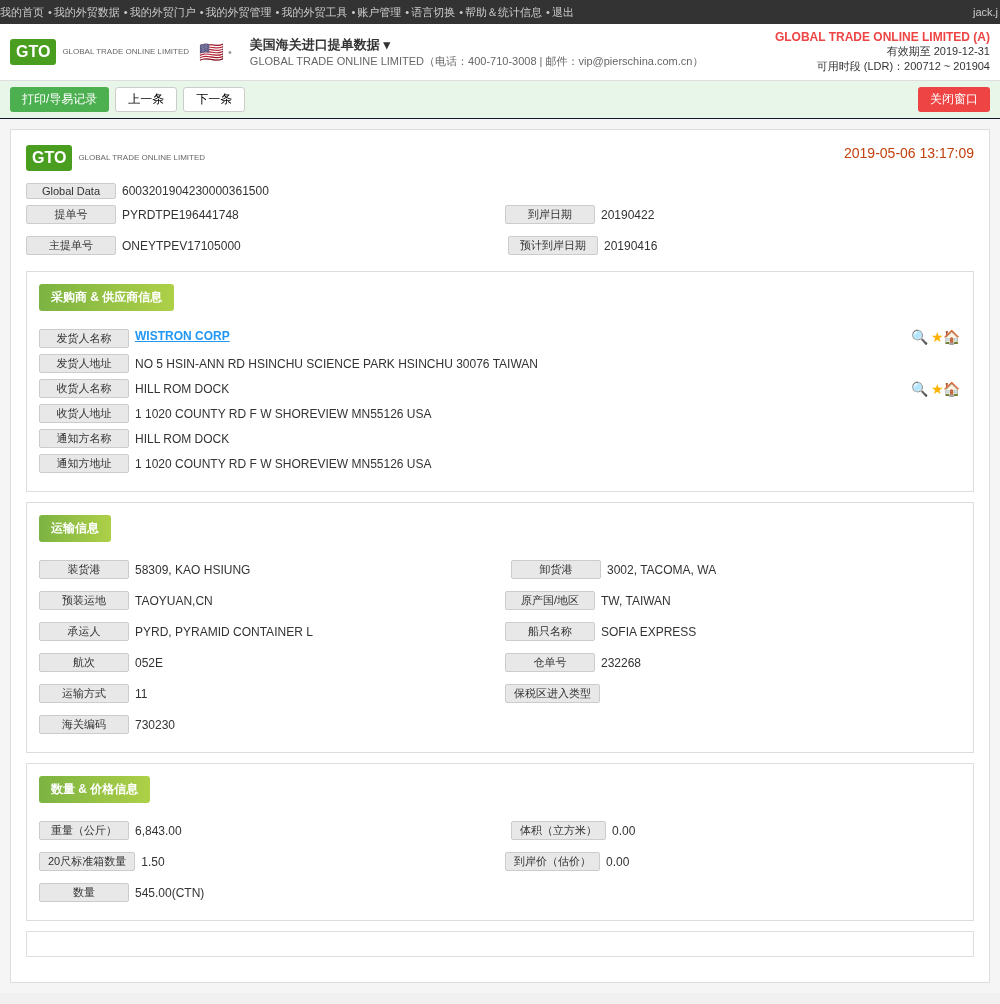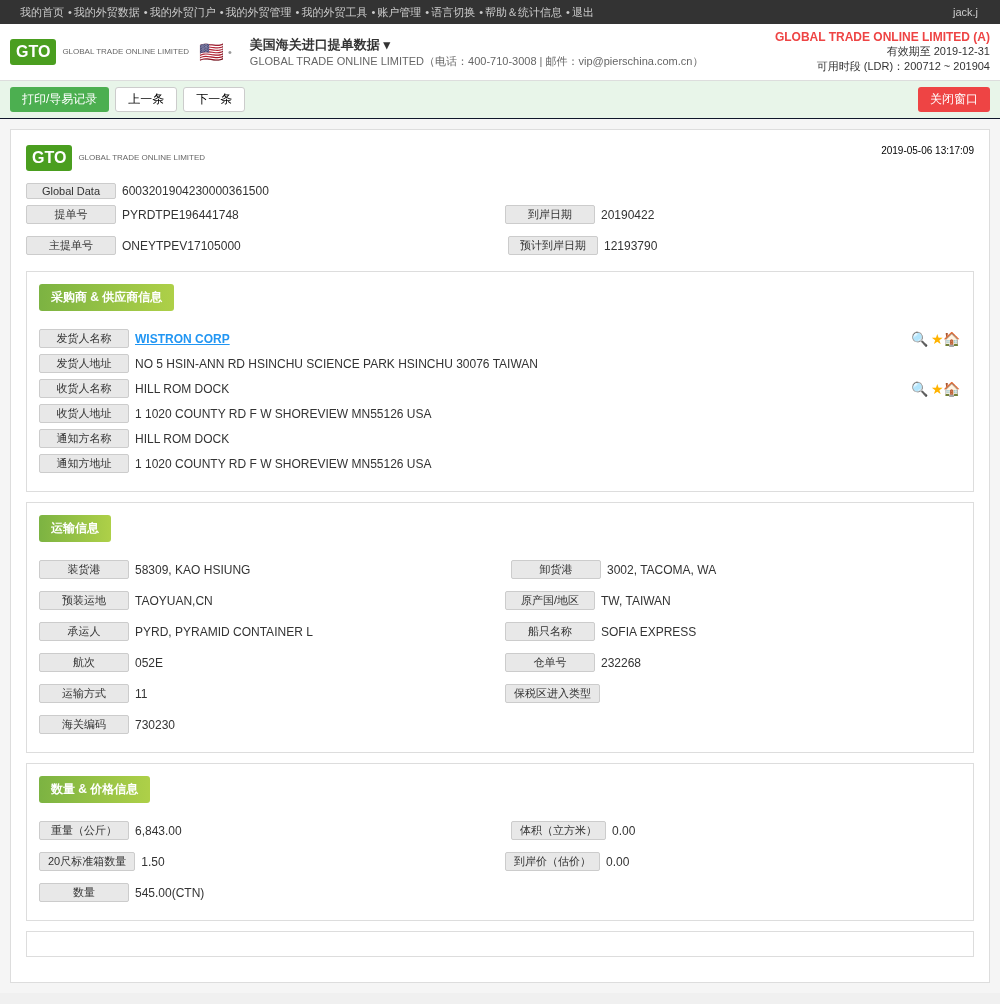--- a/index.html
+++ b/index.html
@@ -1,19 +1,19 @@
 <!DOCTYPE html>
 <html><head>
   <meta charset="utf-8">
   <style>
     * { margin: 0; padding: 0; box-sizing: border-box; }
     body { font-family: Arial, sans-serif; font-size: 12px; background: #f0f0f0; color: #333; width: 1000px; }
     
     
-    .top-nav { background: #333; color: #ccc; display: flex; align-items: center; padding: 0 20px; height: 24px; font-size: 11px; }
+    .top-nav { background: #333; color: #ccc; display: flex; align-items: center; padding: 0 0; height: 24px; font-size: 11px; }
     .top-nav a { color: #ccc; text-decoration: none; margin-right: 2px; }
     .top-nav span { margin: 0 2px; }
     .top-nav .user { margin-left: auto; text-align: right; }
     
     
     .header { background: #fff; display: flex; align-items: center; padding: 6px 10px; border-bottom: 1px solid #ddd; }
     .logo { display: flex; align-items: center; }
     .logo-text { font-size: 8px; color: #666; line-height: 1.2; }
     .flag-area { display: flex; align-items: center; margin: 0 10px; }
     .flag { font-size: 20px; }
@@ -32,21 +32,21 @@
     
     
     .content { background: #f5f5f5; padding: 10px; }
     
     
     .record-card { background: white; border: 1px solid #ddd; padding: 15px; margin-bottom: 0; }
     
     .card-header { display: flex; justify-content: space-between; align-items: flex-start; margin-bottom: 12px; }
     .gto-logo { display: flex; align-items: center; }
     .gto-logo-box { background: #4a9e1f; color: white; font-weight: bold; font-size: 16px; padding: 4px 6px; border-radius: 3px; margin-right: 6px; }
-    .timestamp { color: #000000; font-size: 10px; }
+    .timestamp { color: #c2410c; font-size: 14px; }
     
     .field-row { display: flex; align-items: center; margin-bottom: 6px; }
     .field-label { background: #e8e8e8; border: 1px solid #ccc; padding: 1px 8px; font-size: 11px; min-width: 90px; text-align: center; margin-right: 6px; border-radius: 2px; white-space: nowrap; }
     .field-value { font-size: 12px; flex: 1; }
     .field-value.highlight { color: #2196F3; font-weight: bold; text-decoration: underline; }
     
     
     .section-header { background: linear-gradient(to right, #7cb342, #aed048); color: white; padding: 5px 12px; font-size: 12px; font-weight: bold; border-radius: 3px; display: inline-block; margin-bottom: 10px; }
     .section { background: white; border: 1px solid #ddd; padding: 12px; margin-bottom: 10px; }
     .section-title-row { margin-bottom: 8px; }
@@ -138,30 +138,30 @@
       </div>
     </div>
 
     <div style="display:flex;gap:16px;margin-bottom:10px">
       <div class="field-row" style="flex:1">
         <div class="field-label">主提单号</div>
         <div class="field-value">ONEYTPEV17105000</div>
       </div>
       <div class="field-row" style="flex:1">
         <div class="field-label">预计到岸日期</div>
-        <div class="field-value">12193790</div>
+        <div class="field-value">20190416</div>
       </div>
     </div>
 
     <div class="section">
       <div class="section-title-row">
         <span class="section-header">采购商 &amp; 供应商信息</span>
       </div>
 
-      <div style="display:flex;align-items:center;margin-bottom:6px">
+      <div style="display:flex;align-items:flex-start;margin-bottom:6px">
         <div class="field-label">发货人名称</div>
         <div class="field-value highlight">WISTRON CORP</div>
         <button class="icon-btn">🔍</button>
         <span class="star">★</span>
         <span class="home-icon">🏠</span>
       </div>
 
       <div class="field-row">
         <div class="field-label">发货人地址</div>
         <div class="field-value">NO 5 HSIN-ANN RD HSINCHU SCIENCE PARK HSINCHU 30076 TAIWAN</div>

